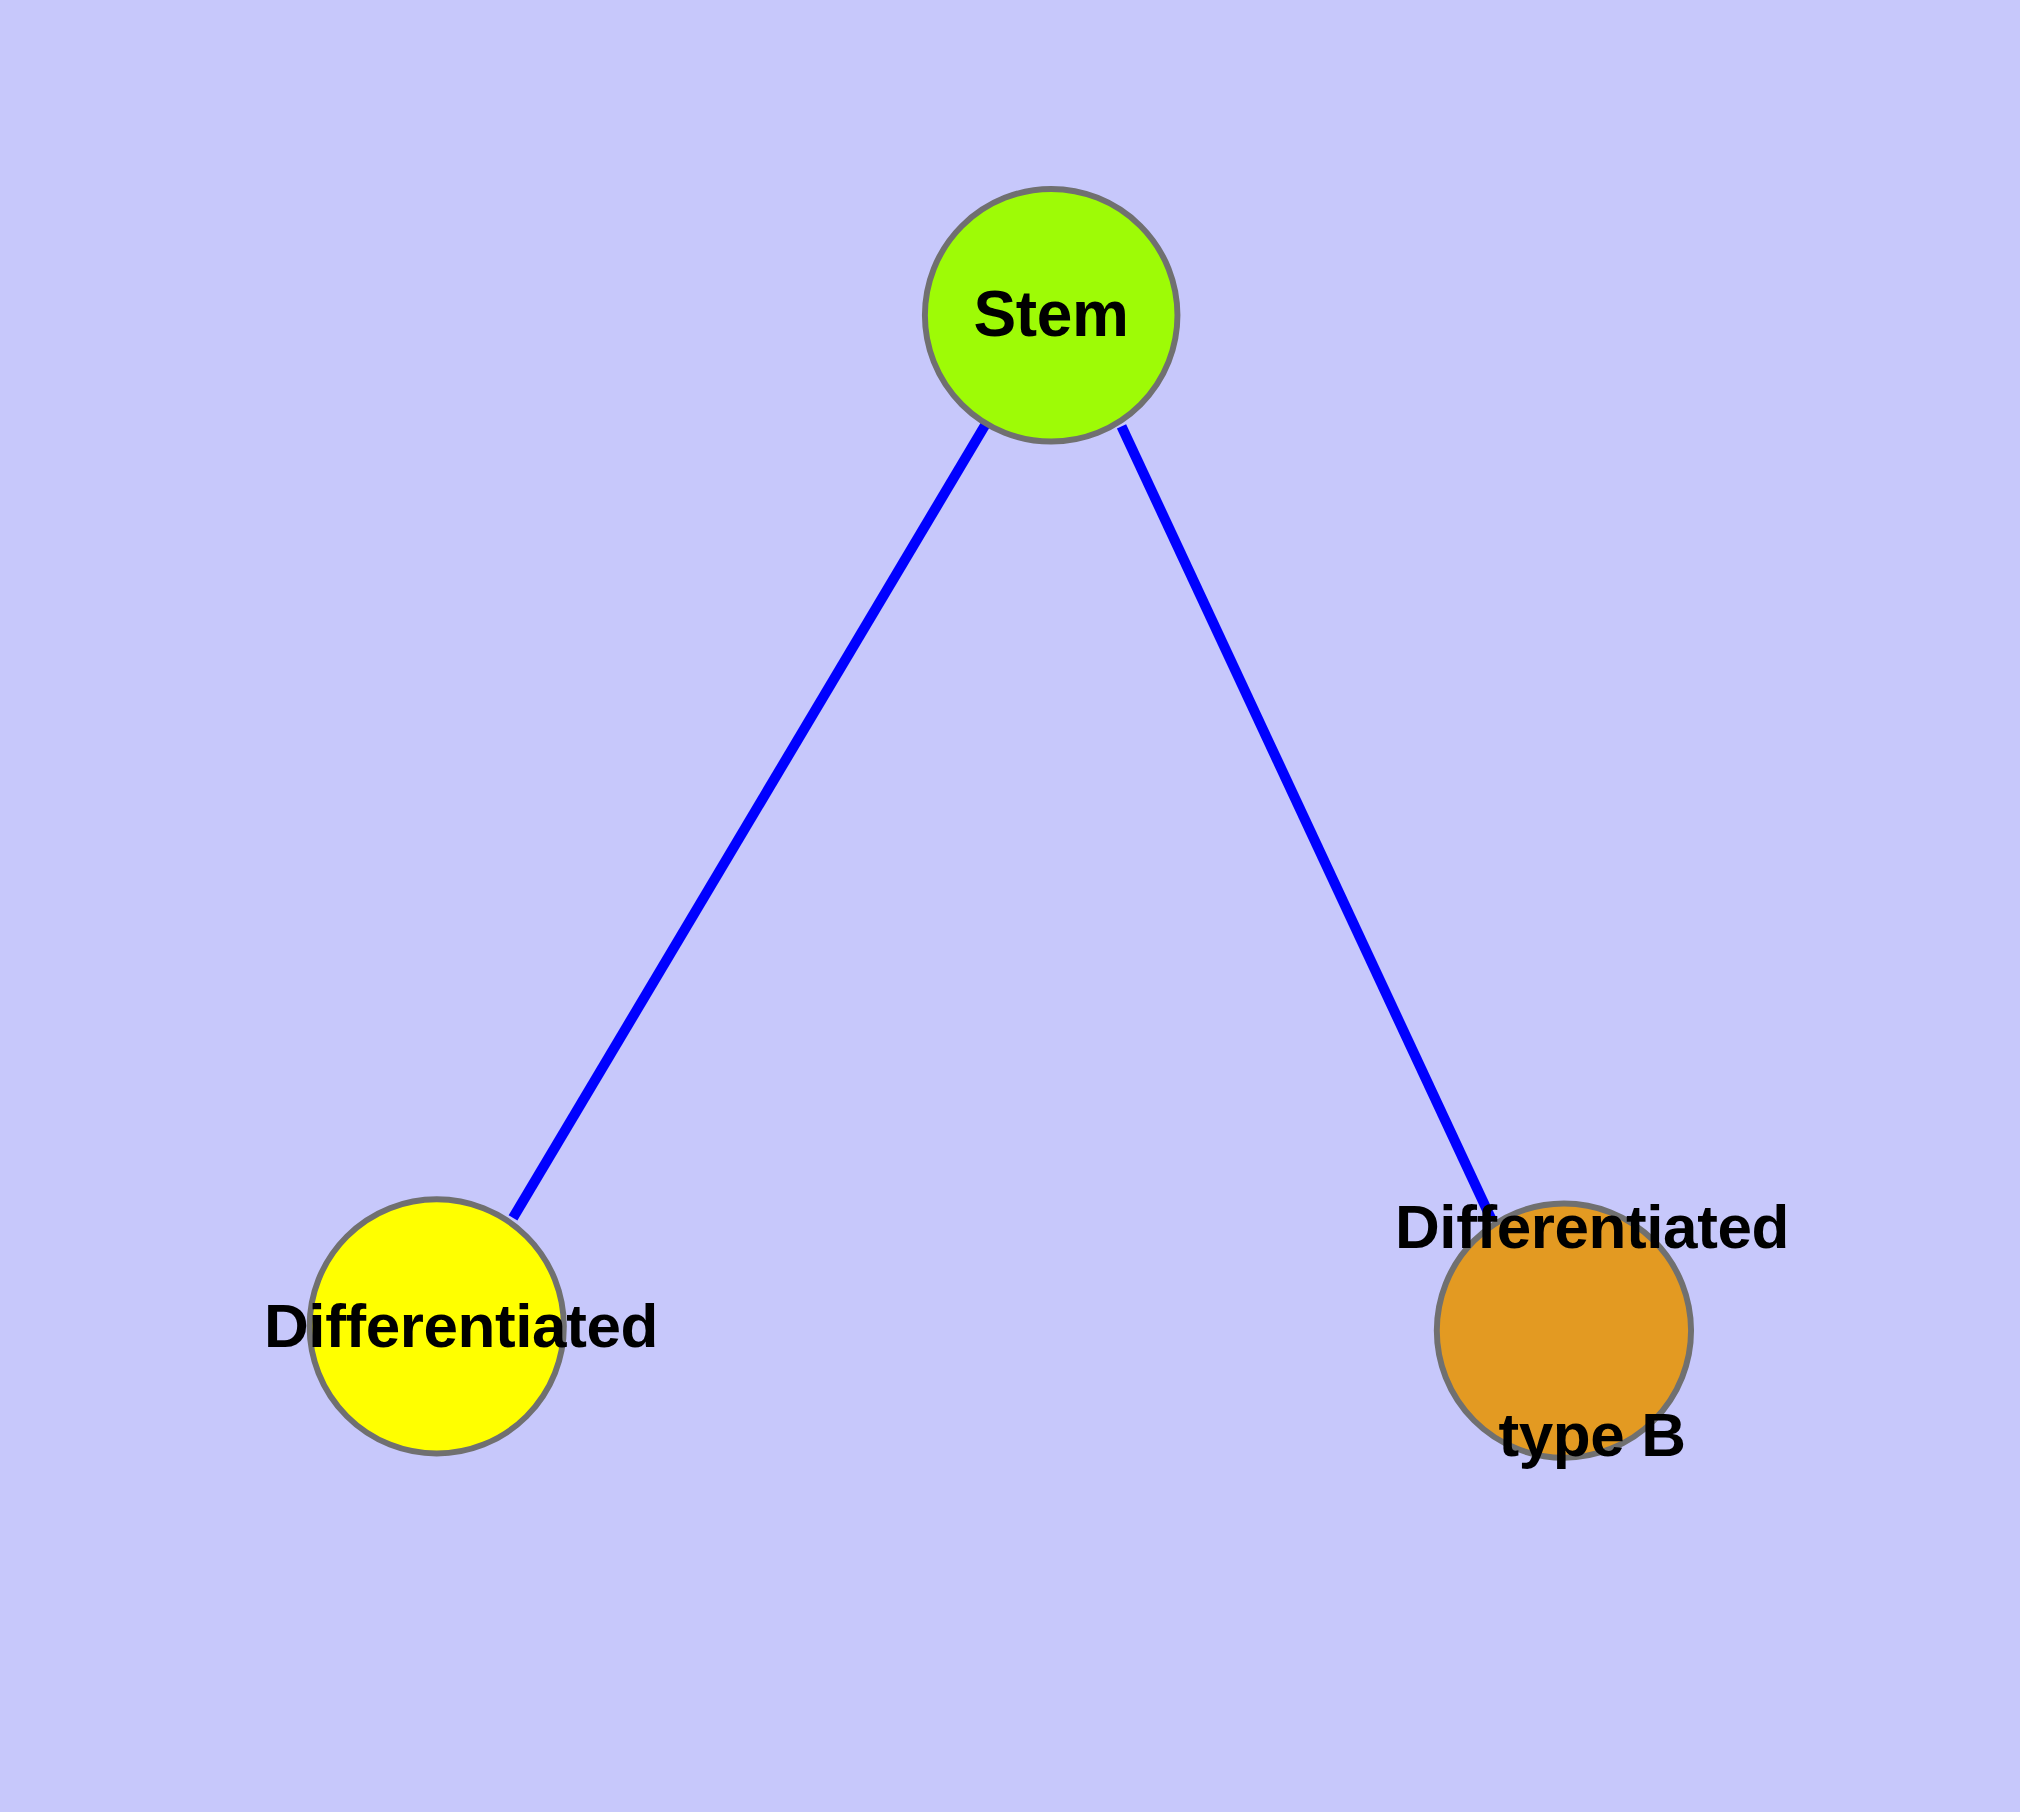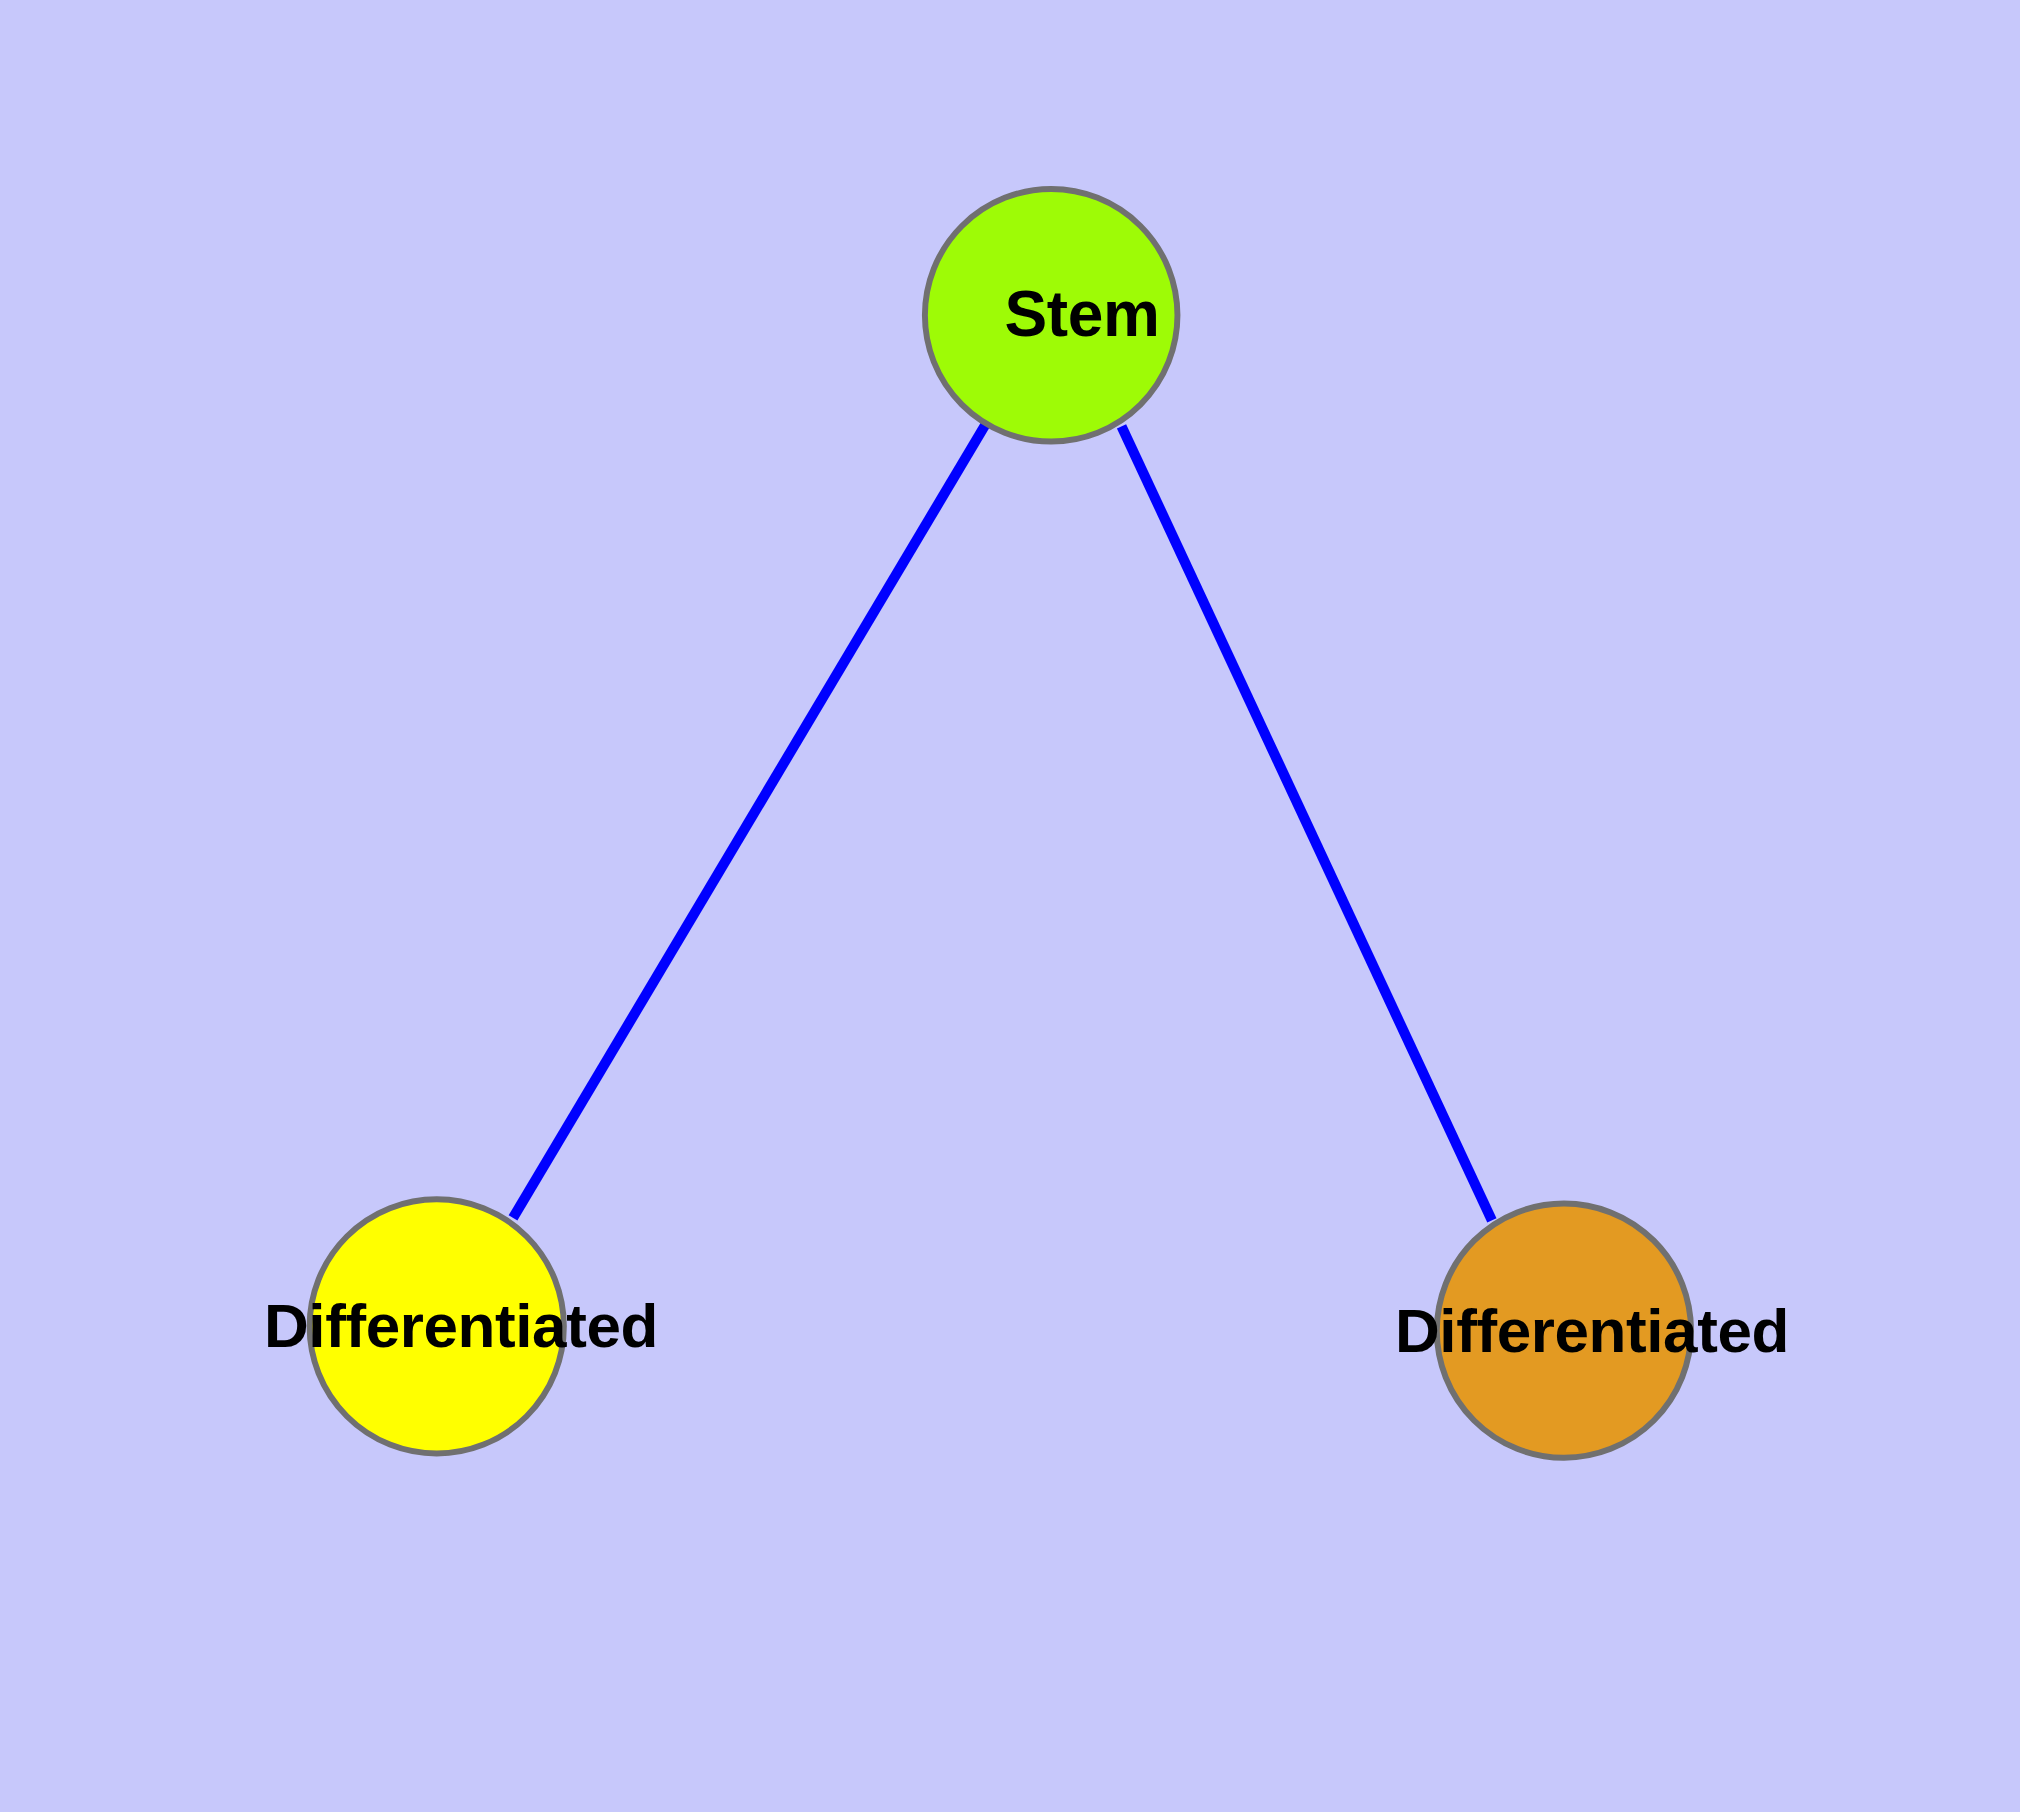--- a/index.html
+++ b/index.html
@@ -59,24 +59,25 @@
       <line x1="1323" y1="503" x2="1760" y2="1440" stroke="#0000ff" stroke-width="12" stroke-linecap="butt"></line>
     </g>
 
     <g>
       <circle cx="1240" cy="372" r="149" fill="#9efb06" stroke="#707070" stroke-width="7"></circle>
       <circle cx="515" cy="1565" r="150" fill="#ffff00" stroke="#707070" stroke-width="7"></circle>
       <circle cx="1845" cy="1570" r="150" fill="#e39a22" stroke="#707070" stroke-width="7"></circle>
     </g>
   </svg>
 
-  <div class="node-label root-label" style="left:1082px; top:315px;">Stem</div>
+  <div class="node-label root-label" style="left:1051px; top:315px;">Stem</div>
 
   <div class="node-label leaf-label" style="left:424px; top:1326px;">
     <div>Differentiated</div>
   </div>
 
   <div class="node-label leaf-label" style="left:1555px; top:1331px;">
     <div>Differentiated</div>
+    <div>type B</div>
   </div>
 
 </div>
 
 
 </body></html>

